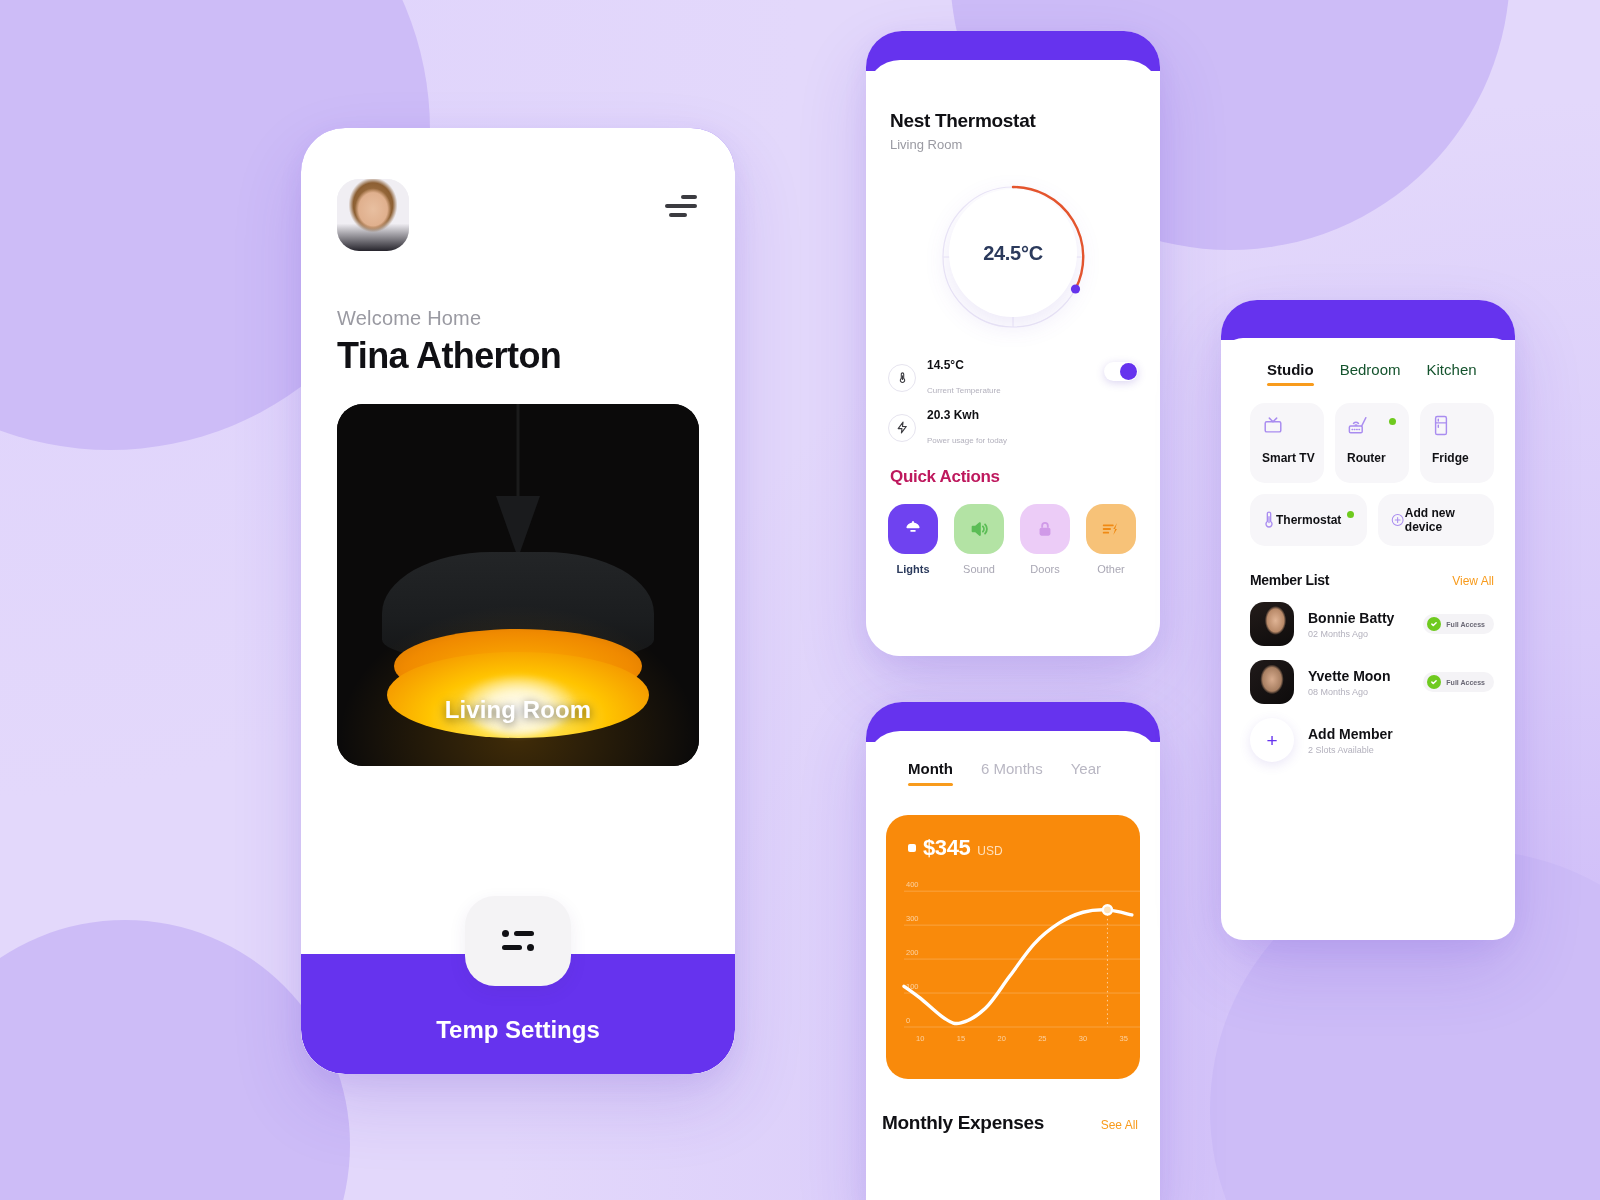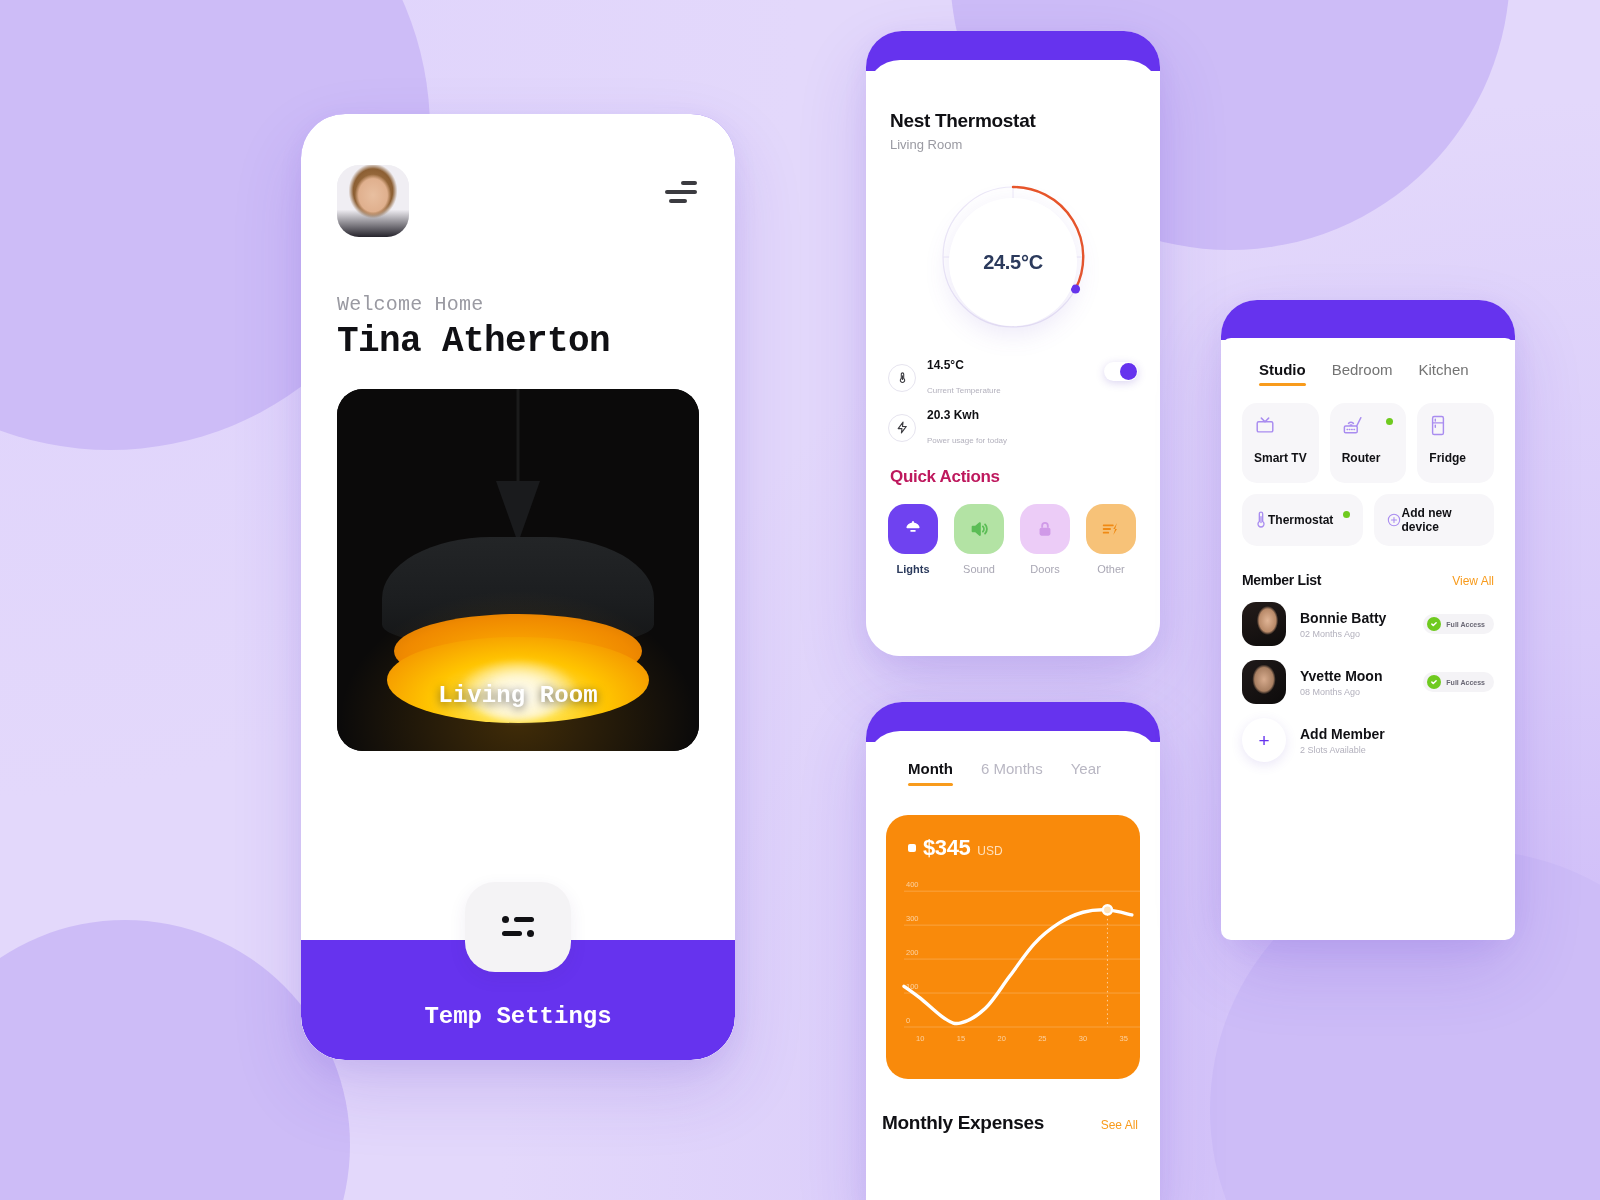--- a/index.html
+++ b/index.html
@@ -34,21 +34,21 @@
     border-radius: 40px;
     box-shadow: 0 30px 70px rgba(88,45,200,.16), 0 8px 24px rgba(88,45,200,.08);
   }
   .phone-top {
     position: absolute; left: 0; right: 0; top: 0;
     background: #6633ee;
     border-radius: 40px 40px 0 0;
   }
 
   
-  #phone-main { left: 301px; top: 114px; width: 434px; height: 946px; border-radius: 44px; font-family: Liberation Mono, monospace; }
+  #phone-main { left: 301px; top: 128px; width: 434px; height: 946px; border-radius: 44px; }
   #phone-main .phone-top { height: 44px; border-radius: 44px 44px 0 0; }
   #phone-main .screen {
     position: absolute; inset: 0; background: #fff;
     border-radius: 44px; overflow: hidden;
     display: flex; flex-direction: column;
   }
   .main-header {
     display: flex; align-items: flex-start; justify-content: space-between;
     padding: 51px 38px 0 36px;
   }
@@ -148,21 +148,21 @@
   #phone-thermo .screen {
     position: absolute; left: 0; right: 0; top: 29px; bottom: 0;
     background: #fff; border-radius: 34px; overflow: hidden;
   }
   .thermo-title { padding: 50px 0 0 24px; font-size: 19px; font-weight: bold; color: #101014; letter-spacing: -.3px; }
   .thermo-sub { padding: 5px 0 0 24px; font-size: 13px; color: #9a9aa2; }
 
   .dial-wrap { position: relative; width: 152px; height: 152px; margin: 29px auto 0; }
   .dial-wrap svg { position: absolute; inset: 0; overflow: visible; }
   .dial-inner {
-    position: absolute; left: 12px; top: 17px; width: 128px; height: 128px;
+    position: absolute; left: 12px; top: 8px; width: 128px; height: 128px;
     border-radius: 50%; background: #fff;
     box-shadow: 0 8px 26px rgba(110,80,200,.13);
     display: flex; align-items: center; justify-content: center;
   }
   .dial-temp { font-size: 20px; font-weight: bold; color: #2b3a5c; letter-spacing: -.3px; }
 
   .stat-rows { margin-top: 26px; padding: 0 22px; }
   .stat-row { display: flex; align-items: center; gap: 11px; margin-bottom: 13px; position: relative; }
   .stat-icon {
     width: 28px; height: 28px; border-radius: 50%; border: 1px solid #e6e4ef;
@@ -216,24 +216,24 @@
     padding: 33px 22px 0 16px;
   }
   .exp-title { font-size: 19px; font-weight: bold; color: #101014; letter-spacing: -.3px; }
   .see-all { font-size: 12px; color: #f89b1c; cursor: pointer; }
 
   
   #phone-dev { left: 1221px; top: 300px; width: 294px; height: 640px; border-radius: 36px; }
   #phone-dev .phone-top { height: 40px; border-radius: 36px 36px 0 0; }
   #phone-dev .screen {
     position: absolute; left: 0; right: 0; top: 38px; bottom: 0;
-    background: #fff; border-radius: 10px; overflow: hidden;
+    background: #fff; border-radius: 22px; overflow: hidden; padding-left: 8px;
   }
   .room-tabs { display: flex; gap: 26px; padding: 23px 0 0 38px; }
-  .rtab { font-size: 15px; color: #737373; position: relative; padding-bottom: 8px; cursor: pointer; }
+  .rtab { font-size: 15px; color: #14532d; position: relative; padding-bottom: 8px; cursor: pointer; }
   .rtab.active { color: #101014; font-weight: bold; }
   .rtab.active::after {
     content: ""; position: absolute; left: 0; right: 0; bottom: 0; height: 3px;
     background: #f89b1c; border-radius: 2px;
   }
   .dev-grid { display: flex; gap: 11px; padding: 17px 21px 0; }
   .dev-card {
     flex: 1; height: 80px; border-radius: 15px; background: #f7f6f9;
     padding: 11px 12px 0; position: relative;
   }

